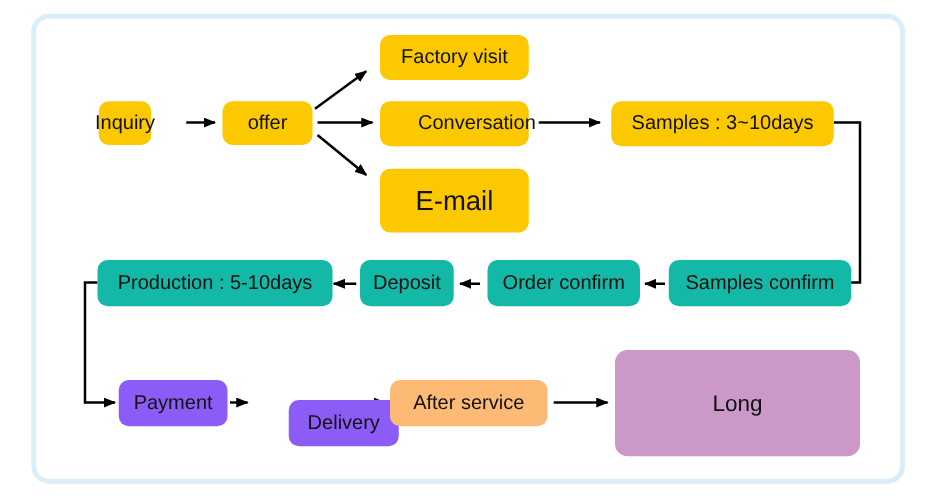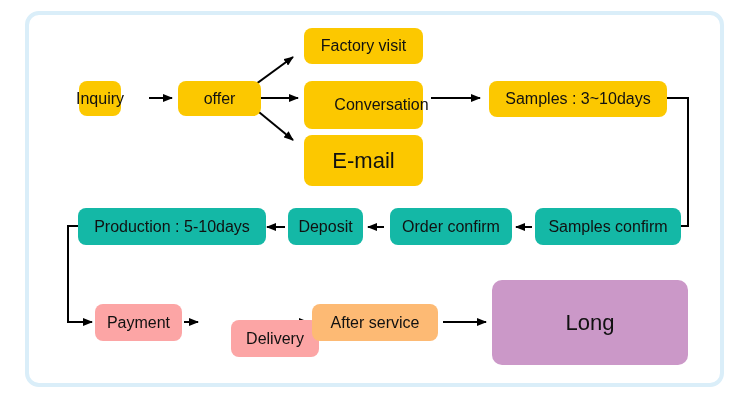--- a/index.html
+++ b/index.html
@@ -4,23 +4,23 @@
   <style>
     html, body { margin: 0; padding: 0; background: #ffffff; }
     body { width: 750px; height: 400px; position: relative; overflow: hidden;
            font-family: "Liberation Sans", sans-serif; }
     .frame { position: absolute; left: 25px; top: 11px; width: 699px; height: 376px;
              border: 4px solid #daeef9; border-radius: 14px; box-sizing: border-box; background: #fff; }
     .node { position: absolute; display: flex; align-items: center; justify-content: center;
             border-radius: 8px; color: #111; font-size: 16px; white-space: nowrap; box-sizing: border-box; }
     .yellow { background: #fcc800; }
     .green  { background: #14b8a6; }
-    .cyan   { background: #fca5a5; text-align: center; }
+    .cyan   { background: #8b5cf6; text-align: center; }
     .gray   { background: #fdba74; }
-    .purple { background: #cb98c8; flex-direction: column; font-size: 22px; line-height: 34px; border-radius: 10px; }
+    .purple { background: #cb98c8; flex-direction: column; font-size: 18px; line-height: 34px; border-radius: 10px; }
     svg.arrows { position: absolute; left: 0; top: 0; width: 750px; height: 400px; pointer-events: none; }
   </style>
 </head>
 <body>
 
 <div class="frame"></div>
 
 <svg class="arrows" viewBox="0 0 750 400">
   <defs>
     <marker id="ah" markerWidth="10" markerHeight="8" refX="9" refY="4" orient="auto" markerUnits="userSpaceOnUse">
@@ -40,27 +40,27 @@
     <polyline points="78,226 68,226 68,322 92,322" marker-end="url(#ah)"></polyline>
     <line x1="184" y1="322" x2="198" y2="322" marker-end="url(#ah)"></line>
     <line x1="278" y1="322" x2="308" y2="322" marker-end="url(#ah)"></line>
     <line x1="443" y1="322" x2="486" y2="322" marker-end="url(#ah)"></line>
   </g>
 </svg>
 
 <div class="node yellow" style="left:79px;top:81px;width:42px;height:35px;">
     <span>Inquiry</span>
   </div>
-<div class="node yellow" style="left:178px;top:81px;width:83px;height:35px;">
+<div class="node yellow" style="left:178px;top:81px;width:72px;height:35px;">
     <span>offer</span>
   </div>
 <div class="node yellow" style="left:304px;top:28px;width:119px;height:36px;">
     <span>Factory visit</span>
   </div>
-<div class="node yellow" style="left:304px;top:81px;width:119px;height:48px;padding-left:36px;">
+<div class="node yellow" style="left:304px;top:81px;width:119px;height:36px;padding-left:36px;">
     <span>Conversation</span>
   </div>
 <div class="node yellow" style="left:304px;top:135px;width:119px;height:51px;font-size:22px;">
     <span>E-mail</span>
   </div>
 <div class="node yellow" style="left:489px;top:81px;width:178px;height:36px;">
     <span>Samples : 3~10days</span>
   </div>
 
 <div class="node green" style="left:535px;top:208px;width:146px;height:37px;">

